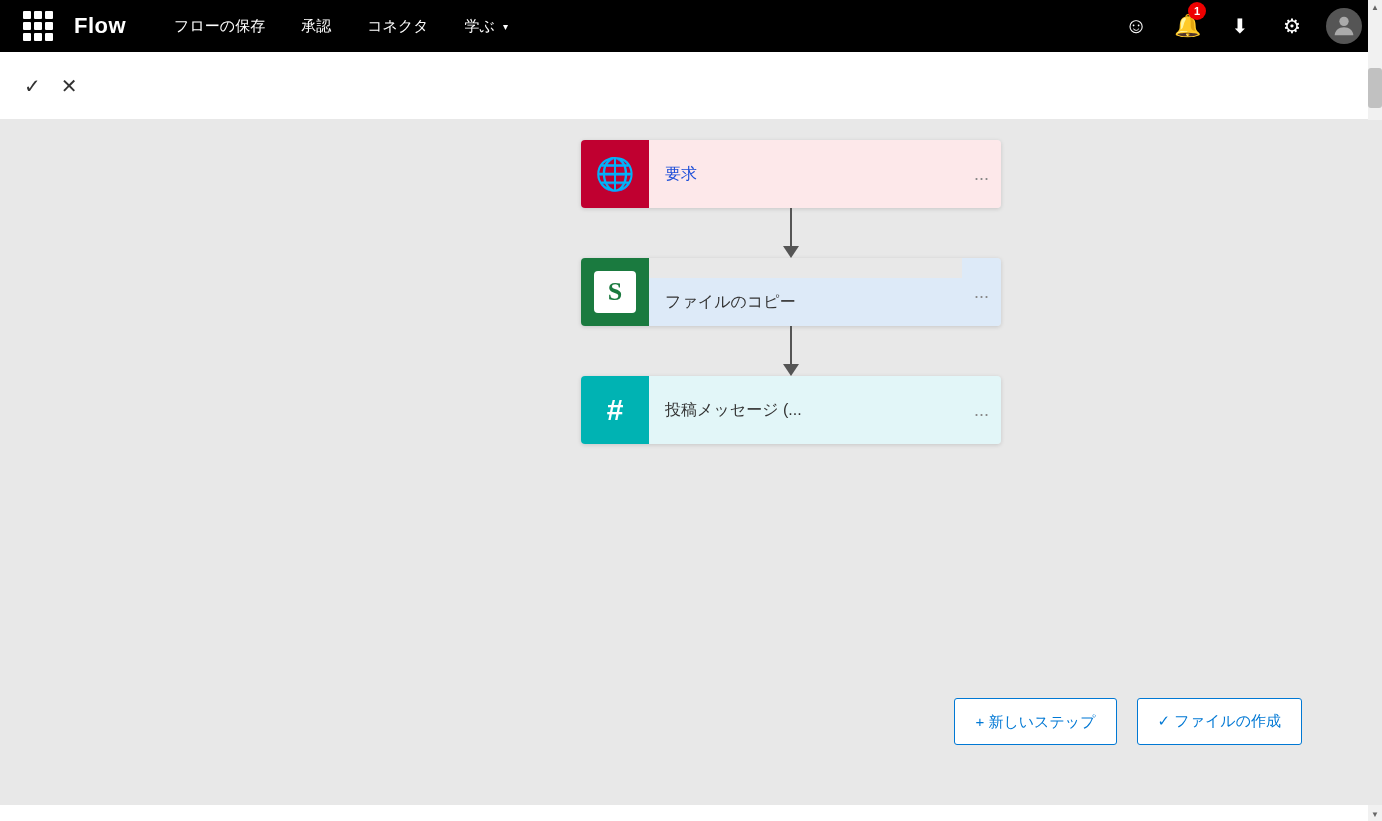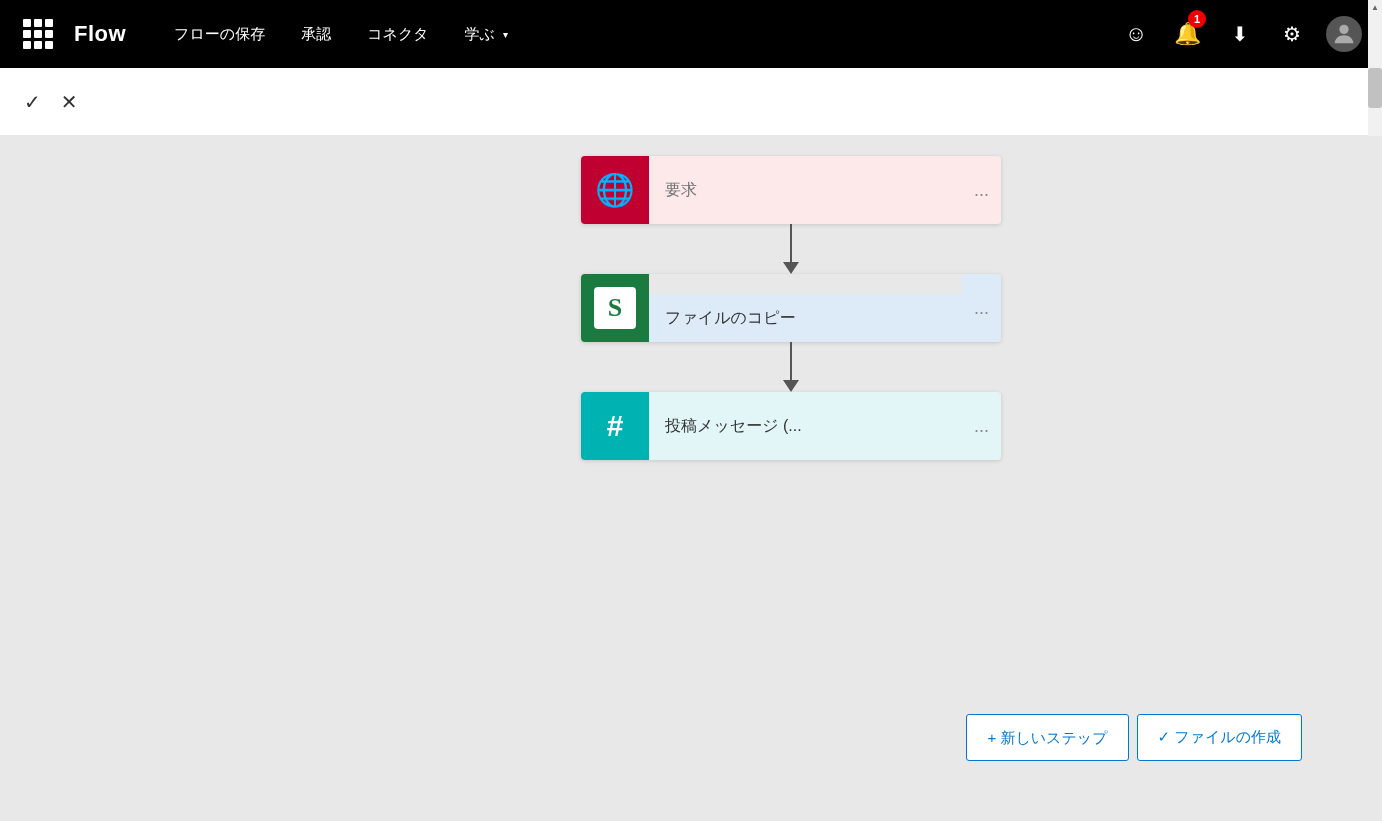--- a/index.html
+++ b/index.html
@@ -3,21 +3,21 @@
   <meta charset="utf-8">
   <style>
     * { margin: 0; padding: 0; box-sizing: border-box; }
     body { font-family: 'Segoe UI', sans-serif; background: #fff; width: 1382px; height: 821px; overflow: hidden; }
 
     
     .navbar {
       display: flex;
       align-items: center;
       background: #000;
-      height: 68px;
+      height: 52px;
       padding: 0 12px;
       color: #fff;
     }
     .nav-grid {
       display: flex; align-items: center; justify-content: center;
       width: 52px; height: 68px; cursor: pointer;
     }
     .grid-icon {
       display: grid; grid-template-columns: repeat(3, 8px); grid-template-rows: repeat(3, 8px);
       gap: 3px;
@@ -119,21 +119,21 @@
       font-size: 16px; font-weight: 400;
     }
 
     .node-menu {
       padding: 0 12px; display: flex; align-items: center;
       font-size: 18px; color: #888; cursor: pointer;
     }
 
     
     .node-request .node-icon { background: #c00; }
-    .node-request .node-content { background: #fde8e8; color: #737373; text-align: center; }
+    .node-request .node-content { background: #fde8e8; color: #1d4ed8; text-align: center; }
     .node-request .node-menu { background: #fde8e8; }
 
     
     .node-copy .node-icon { background: #1a7a3f; }
     .node-copy .node-content { background: #dde8f5; color: #333; margin-top: 20px; }
     .node-copy .node-menu { background: #dde8f5; }
 
     
     .node-post .node-icon { background: #0aa; }
     .node-post .node-content { background: #e5f7f9; color: #333; }
@@ -153,21 +153,21 @@
       border-right: 8px solid transparent;
       border-top: 12px solid #555;
     }
 
     
     .bottom-actions {
       position: absolute;
       bottom: 60px;
       right: 80px;
       display: flex;
-      gap: 8px;
+      gap: 20px;
       margin-top: 39px;
     }
     .btn-new-step {
       background: #fff;
       border: 1px solid #0078d4;
       color: #0078d4;
       padding: 12px 20px;
       font-size: 15px;
       cursor: pointer;
       border-radius: 3px;

